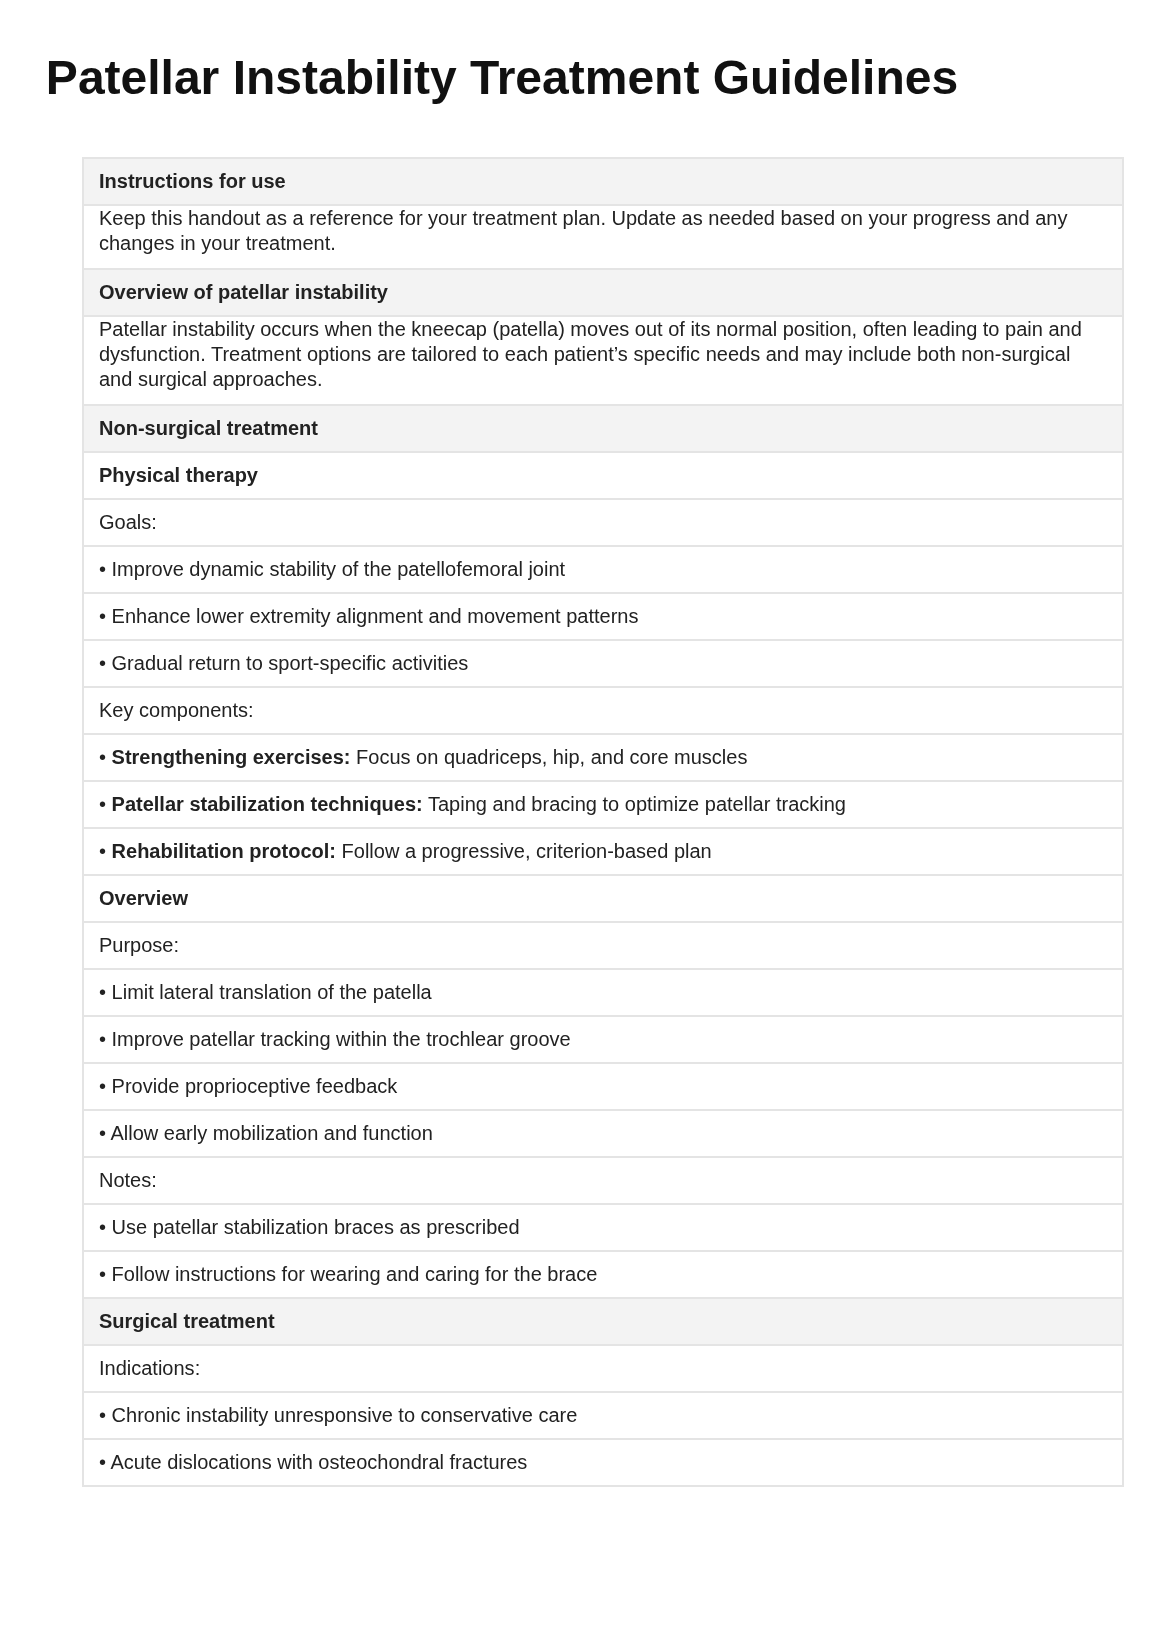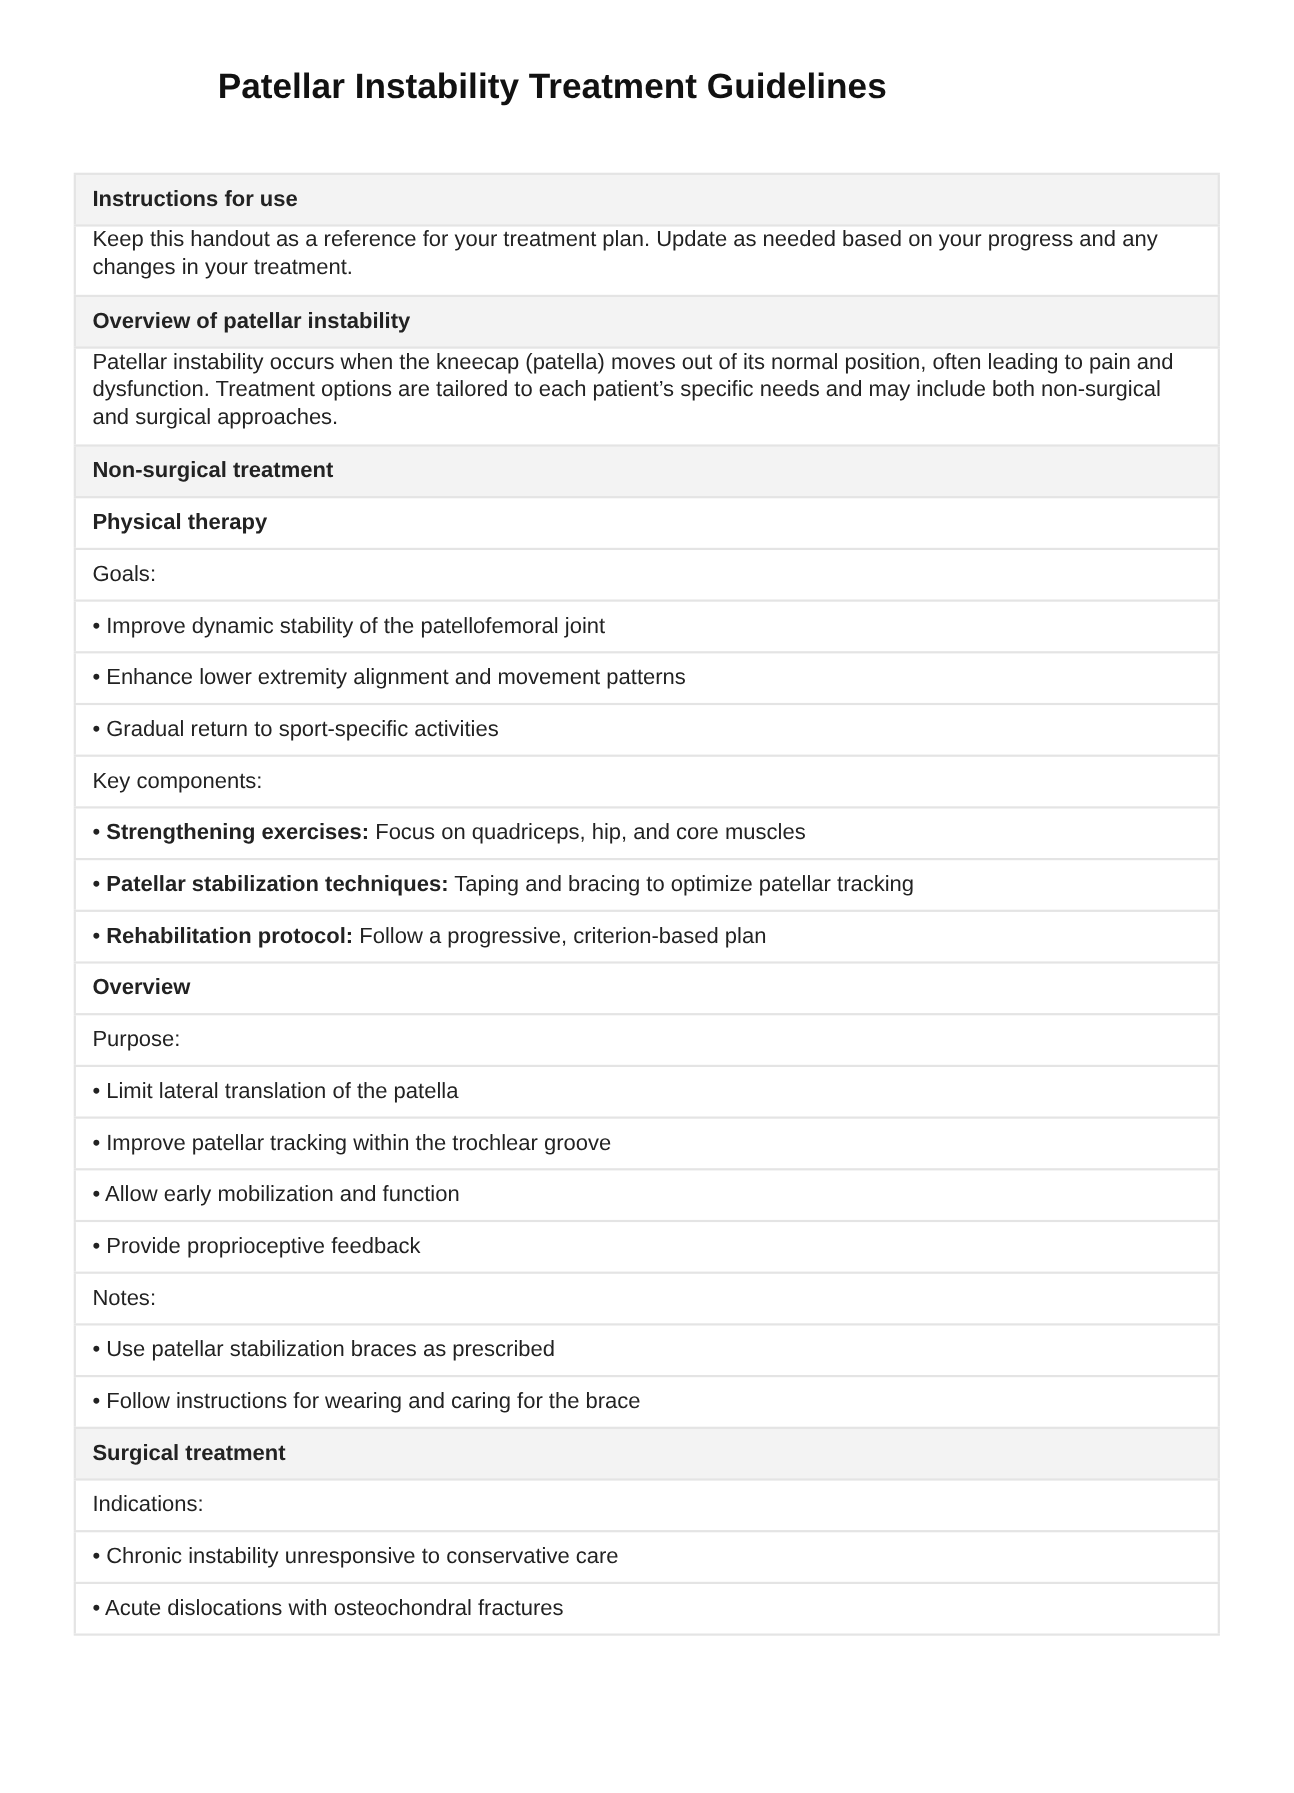--- a/index.html
+++ b/index.html
@@ -10,30 +10,30 @@
       font-family: "Liberation Sans", sans-serif;
       color: #222222;
       overflow: hidden;
     }
     .title {
       position: absolute;
       top: 52px;
       left: 0;
       width: 1004px;
       text-align: center;
-      font-size: 32px;
+      font-size: 48px;
       font-weight: bold;
       color: #111111;
       margin: 0;
       line-height: 52px;
     }
     .doc-table {
       position: absolute;
       top: 157px;
-      left: 67px;
+      left: 82px;
       width: 1042px;
       border-collapse: collapse;
       border: 2px solid #e4e4e4;
     }
     .doc-table td {
       border-top: 2px solid #e4e4e4;
       border-bottom: 2px solid #e4e4e4;
       padding: 0 15px;
       height: 45px;
       font-size: 20px;
@@ -114,24 +114,24 @@
     <tr>
       <td><span class="ul">Purpose</span><span>:</span></td>
     </tr>
     <tr>
         <td>• Limit lateral translation of the patella</td>
       </tr>
     <tr>
         <td>• Improve patellar tracking within the trochlear groove</td>
       </tr>
     <tr>
-        <td>• Allow early mobilization and function</td>
+        <td>• Provide proprioceptive feedback</td>
       </tr>
     <tr>
-        <td>• Provide proprioceptive feedback</td>
+        <td>• Allow early mobilization and function</td>
       </tr>
     <tr>
       <td><span class="ul">Notes</span><span>:</span></td>
     </tr>
     <tr>
         <td>• Use patellar stabilization braces as prescribed</td>
       </tr>
     <tr>
         <td>• Follow instructions for wearing and caring for the brace</td>
       </tr>

